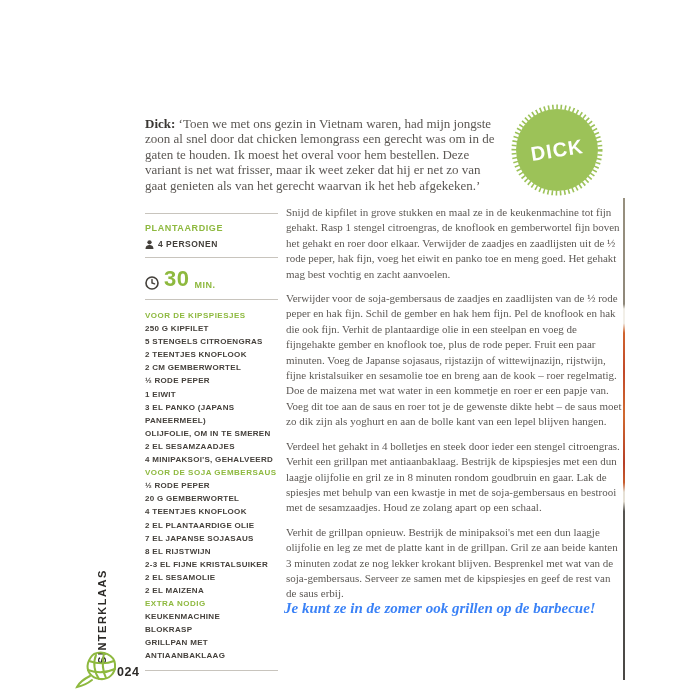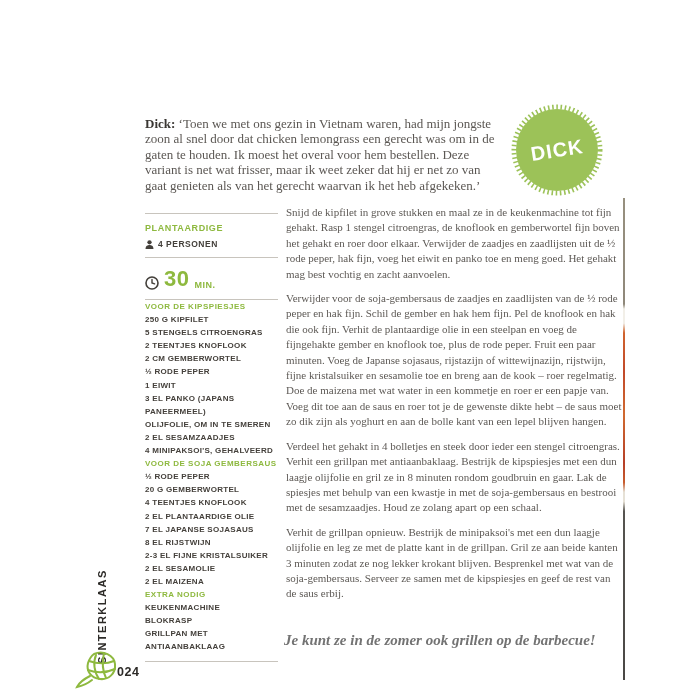--- a/index.html
+++ b/index.html
@@ -25,32 +25,32 @@
   }
   
   .sidebar{position:absolute;left:145px;top:213px;width:133px;color:#44403b;}
   .rule{border:none;border-top:1px solid #c8c4bd;margin:0;}
   .course{color:#8eb93f;font-weight:bold;font-size:9px;letter-spacing:0.6px;margin-top:9px;}
   .servings{display:flex;align-items:center;gap:4px;font-size:8.5px;font-weight:bold;letter-spacing:0.5px;margin-top:6px;margin-bottom:8px;}
   .timerow{display:flex;align-items:flex-end;gap:5px;margin-top:8px;margin-bottom:9px;height:24px;}
   .time-num{color:#8eb93f;font-weight:bold;font-size:22px;line-height:22px;letter-spacing:0.5px;}
   .time-unit{color:#8eb93f;font-weight:bold;font-size:9px;letter-spacing:0.5px;margin-top:2px;}
   .ing-header{color:#8eb93f;font-weight:bold;font-size:8px;letter-spacing:0.5px;line-height:13.1px;}
-  .ing-header.first{}
+  .ing-header.first{margin-top:9px;}
   .ing{font-size:8px;font-weight:bold;letter-spacing:0.3px;line-height:13.1px;color:#45413c;}
   .sidebar .rule.bottom{margin-top:7px;}
   
   .main{
     position:absolute;left:286px;top:205px;width:337px;
     font-family:"Liberation Serif",serif;font-size:11px;line-height:15.4px;color:#5d5955;
   }
   .main p{margin:0 0 9px 0;}
   .note{
-    position:absolute;left:284px;top:632px;width:340px;
-    font-family:cursive;font-style:italic;font-weight:bold;font-size:15px;color:#737373;
+    position:absolute;left:284px;top:600px;width:340px;
+    font-family:cursive;font-style:italic;font-weight:bold;font-size:15px;color:#3b82f6;
   }
   
   .spine-label{
     position:absolute;left:96px;top:572px;height:92px;
     writing-mode:vertical-rl;transform:rotate(180deg);
     font-weight:bold;font-size:11px;letter-spacing:1.5px;color:#2d2b28;
   }
   .footer-logo{position:absolute;left:74px;top:648px;}
   .page-num{position:absolute;left:117px;top:665px;font-weight:bold;font-size:12.5px;color:#2d2b28;letter-spacing:0.5px;}
   

